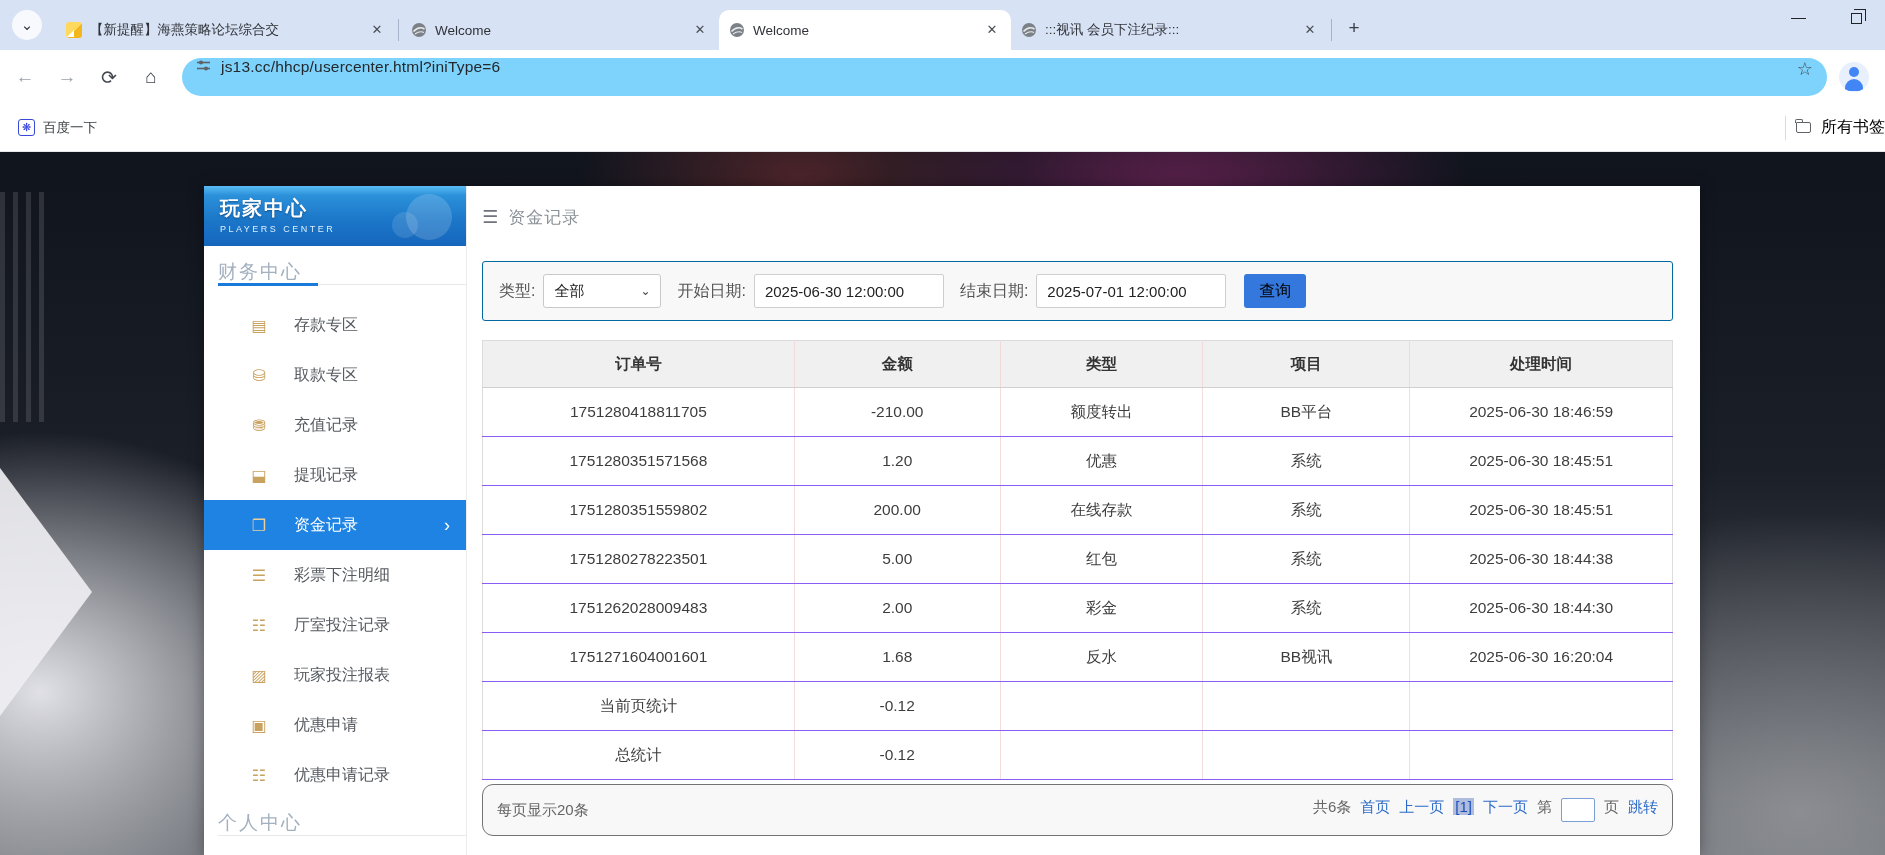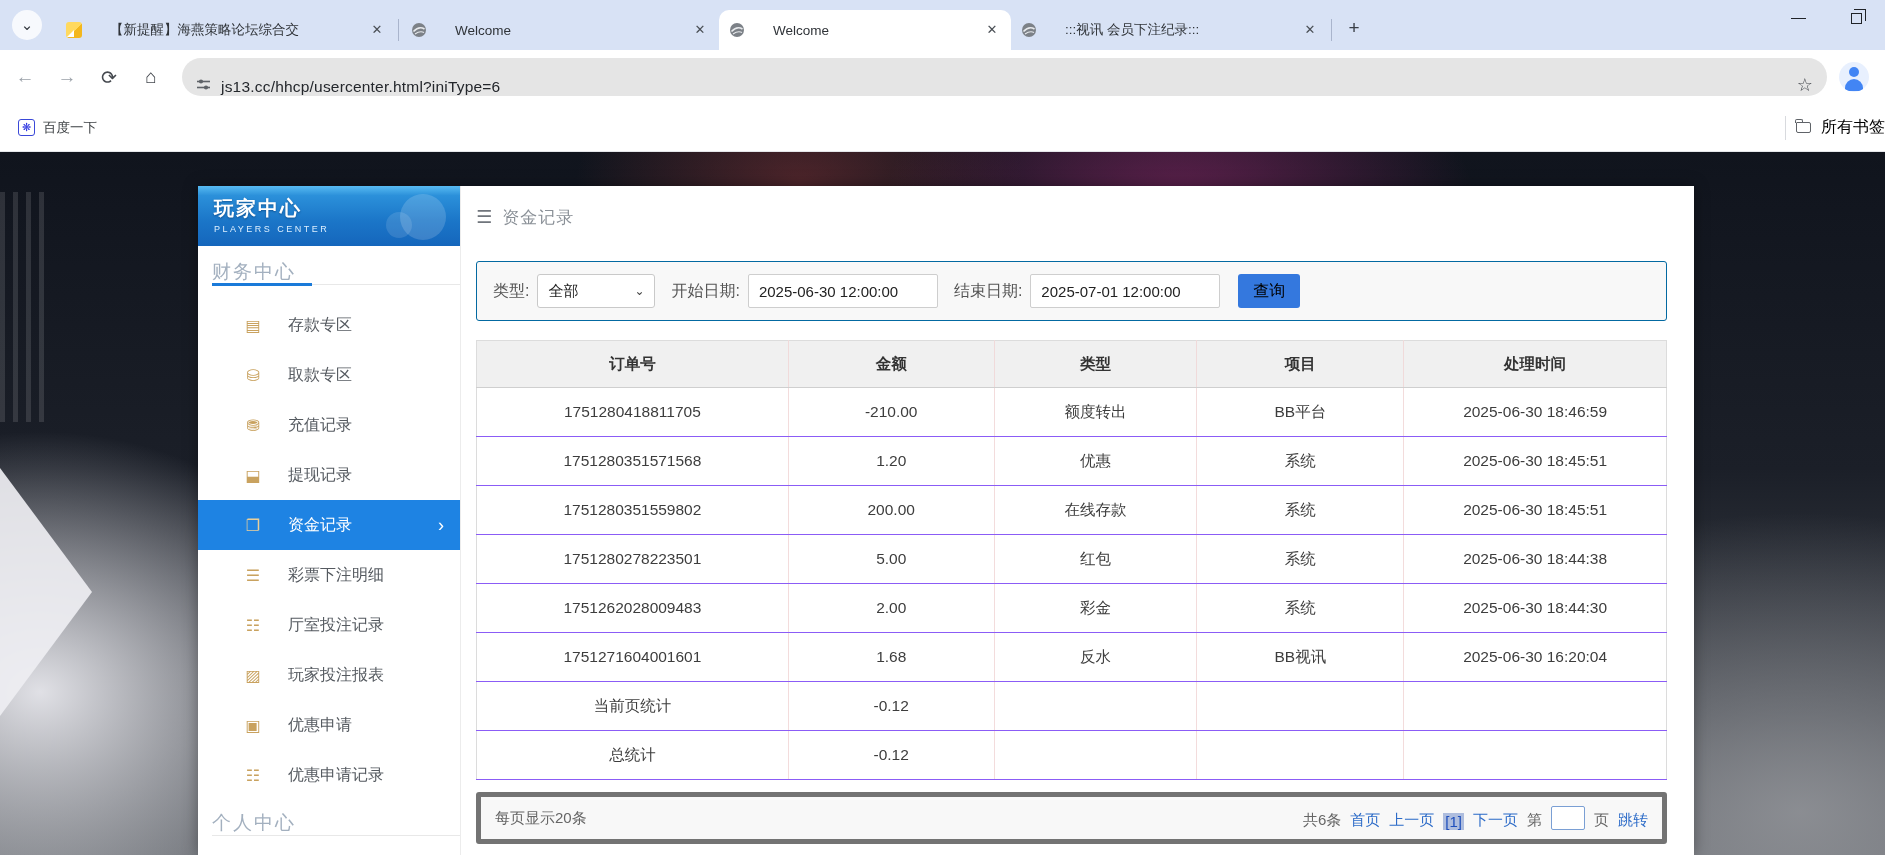--- a/index.html
+++ b/index.html
@@ -8,21 +8,21 @@
   body { position:relative; background:#d8e2f5; }
 
   
   .tabstrip { position:absolute; left:0; top:0; width:1885px; height:50px;
     background:#d8e2f5; display:flex; align-items:flex-end; }
   .tab-search { width:30px; height:30px; border-radius:50%; background:rgba(255,255,255,.8);
     margin:0 14px 10px 12px; display:flex; align-items:center; justify-content:center;
     color:#30353b; font-size:15px; cursor:pointer; }
   .tabs-flex { display:flex; align-items:flex-end; height:50px; }
   .tab { width:318px; height:40px; display:flex; align-items:center; padding:0 10px;
-    border-radius:10px 10px 0 0; color:#3a3f47;gap:20px; }
+    border-radius:10px 10px 0 0; color:#3a3f47; }
   .tab.active { background:#fff; }
   .tab-title { flex:1; font-size:13.5px; white-space:nowrap; overflow:hidden; margin:0 8px;
     color:#2f3338; }
   .tab-close { font-size:13px; color:#4a4f55; width:18px; height:18px; line-height:18px;
     text-align:center; border-radius:50%; }
   .tab-divider { width:1px; height:22px; background:#a9b4cc; margin:0 2px 9px 2px; }
   .favicon { width:16px; height:16px; flex:0 0 16px; display:inline-flex; align-items:center; justify-content:center; }
   .favicon.yellow-doc { border-radius:3px;
     background:linear-gradient(135deg,#ffd95e 55%,#f3b71d 55%),linear-gradient(#ffcf3e,#ffcf3e); }
   .favicon.yellow-doc::after { content:""; width:7px; height:7px; background:#fff;
@@ -35,22 +35,22 @@
   .ic-restore { width:11px; height:11px; border:1.4px solid #202328; position:relative; background:#d8e2f5; }
   .ic-restore::before { content:""; position:absolute; left:2px; top:-5px; width:11px; height:11px;
     border:1.4px solid #202328; border-left:none; border-bottom:none; }
 
   
   .toolbar { position:absolute; left:0; top:50px; width:1885px; height:54px; background:#fff;
     display:flex; align-items:center; }
   .nav-ic { width:34px; height:34px; display:flex; align-items:center; justify-content:center;
     font-size:19px; color:#45494f; margin-left:8px; border-radius:50%; }
   .nav-ic.dim { color:#9aa0a8; }
-  .omnibox { flex:1; height:38px; background:#e5e5e5; border-radius:19px; margin:0 12px 0 14px;
-    display:flex; align-items:flex-end; padding:0 14px; }
+  .omnibox { flex:1; height:38px; background:#7dd3fc; border-radius:19px; margin:0 12px 0 14px;
+    display:flex; align-items:flex-start; padding:0 14px; }
   .url-text { flex:1; font-size:15.5px; color:#24272c; margin-left:10px; letter-spacing:.2px; }
   .star { font-size:18px; color:#43474d; }
   .avatar { width:30px; height:30px; border-radius:50%; background:#e8f0fe; margin-right:16px;
     position:relative; overflow:hidden; }
   .avatar::before { content:""; position:absolute; left:10px; top:5px; width:10px; height:10px;
     border-radius:50%; background:#4285f4; }
   .avatar::after { content:""; position:absolute; left:6px; top:17px; width:18px; height:12px;
     border-radius:9px 9px 0 0; background:#4285f4; }
 
   
@@ -74,21 +74,21 @@
       radial-gradient(520px 420px at 40px 540px, rgba(233,233,238,.95), transparent 62%),
       radial-gradient(700px 460px at 1800px 660px, rgba(148,150,155,.85), transparent 65%),
       linear-gradient(180deg,#10141d 0%,#1b1f28 45%,#3f434a 80%,#5f6369 100%); }
   .blinds { position:absolute; left:0; top:40px; width:48px; height:230px;
     background:repeating-linear-gradient(90deg, rgba(255,255,255,.12) 0 5px, transparent 5px 13px); }
   .wedge { position:absolute; left:0; top:316px; width:0; height:0;
     border-top:124px solid transparent; border-bottom:124px solid transparent;
     border-left:92px solid rgba(238,238,242,.92); }
 
   
-  .panel { position:absolute; left:198px; top:34px; width:1496px; height:669px; background:#fff;
+  .panel { position:absolute; left:204px; top:34px; width:1496px; height:669px; background:#fff;
     display:flex; box-shadow:0 0 14px rgba(0,0,0,.35); }
 
   
   .sidebar { width:263px; border-right:1px solid #ececec; overflow:hidden; }
   .banner { height:60px; position:relative; overflow:hidden; padding:9px 0 0 16px;
     background:linear-gradient(180deg,#58bbf2 0%,#2b90da 16%,#1b76c8 58%,#1566bc 100%); }
   .banner::before { content:""; position:absolute; right:14px; top:8px; width:46px; height:46px;
     border-radius:50%; background:rgba(255,255,255,.16); }
   .banner::after { content:""; position:absolute; right:48px; top:26px; width:26px; height:26px;
     border-radius:50%; background:rgba(255,255,255,.12); }
@@ -128,23 +128,23 @@
   .btn-query { width:62px; height:34px; background:#3478de; color:#000000; border:none; border-radius:3px;
     font-size:16px; cursor:pointer; margin-left:2px; }
 
   table.records { border-collapse:collapse; width:1191px; border:1px solid #dcdcdc; }
   table.records th { height:47px; background:#f0f0f0; font-size:15.5px; color:#333; font-weight:bold;
     border-bottom:1px solid #cfcfcf; border-right:1px solid #f0dada; }
   table.records th:last-child, table.records td:last-child { border-right:none; }
   table.records td { height:49px; text-align:center; font-size:15.5px; color:#3d3d3d;
     border-right:1px solid #f3dcdc; border-bottom:1px solid #8b5cf6; }
 
-  .pager { margin-top:12px; height:52px; background:#f8f8f8; border:5px solid #737373; border-radius:3px;
+  .pager { margin-top:4px; height:52px; background:#f8f8f8; border:1px solid #737373; border-radius:11px;
     display:flex; align-items:center; padding:0 14px; font-size:15px; color:#666; }
-  .pager-right { margin-left:auto; display:flex; align-items:flex-end; gap:9px; }
+  .pager-right { margin-left:auto; display:flex; align-items:flex-start; gap:9px; }
   .plink { color:#2c6bc8; cursor:pointer; }
   .pcur { color:#1f4fbc; background:#aebdde; padding:0 2px; }
   .pinput { width:34px; height:24px; border:1px solid #7a9fd4; border-radius:2px; background:#fff; }
 </style>
 </head>
 <body>
 
 <div class="tabstrip">
   <div class="tab-search">⌄</div>
   <div class="tabs-flex">

